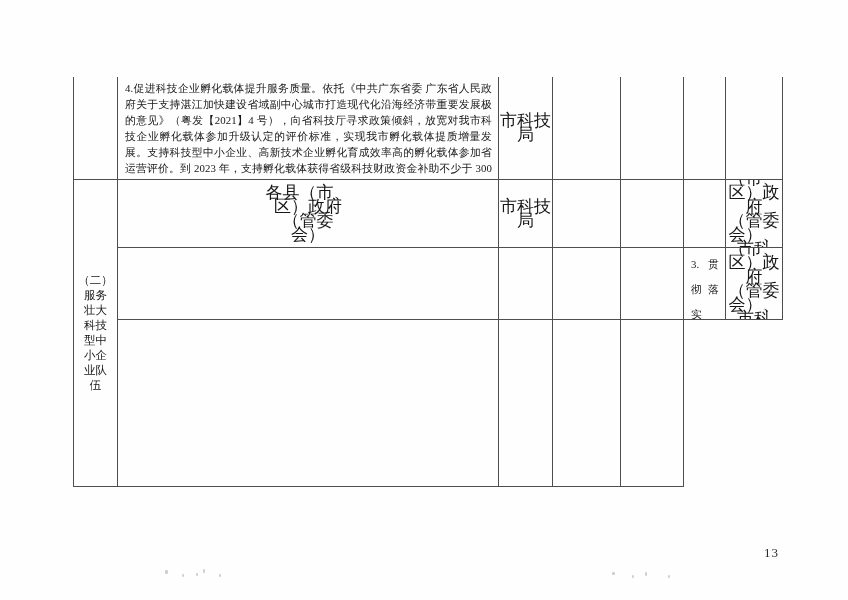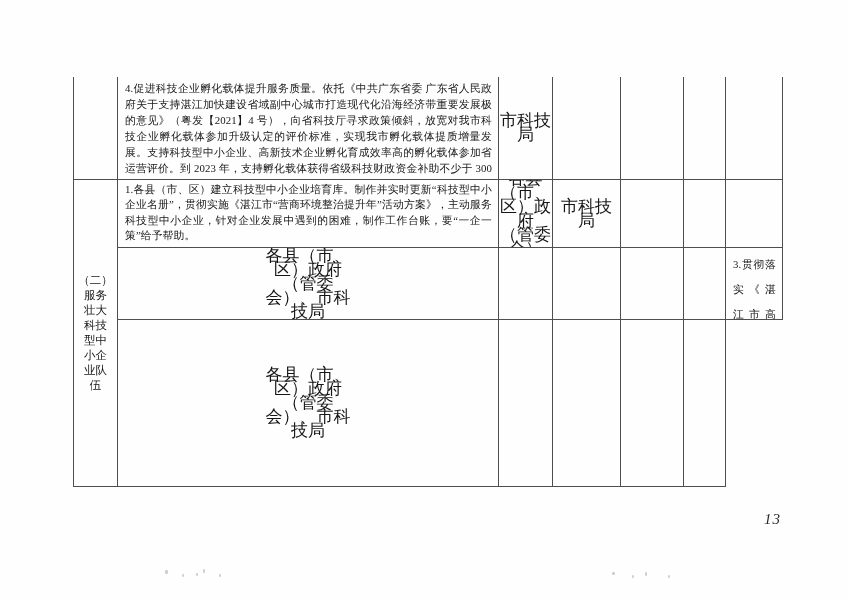--- a/index.html
+++ b/index.html
@@ -68,25 +68,24 @@
     font-size: 11.5px;
     line-height: 15px;
     white-space: pre-line;
     color: #161616;
   }
   .cat-merged { grid-column: 1; grid-row: 2 / span 3; }
   
   .page-number {
     position: absolute;
     left: 764px;
-    top: 511px;
-    font-size: 15px;
+    top: 545px;
+    font-size: 13px;
     color: #2a2a2a;
     letter-spacing: 1px;
-    font-style: italic;
   }
   
   .speck {
     position: absolute;
     background: rgba(90, 90, 95, 0.28);
     border-radius: 1px;
   }
 </style>
 </head>
 <body>
@@ -105,21 +104,20 @@
 
     <div class="cell category cat-merged">（二）
 服务
 壮大
 科技
 型中
 小企
 业队
 伍</div>
 
-    <div class="cell task lh-r2">1.各县（市、区）建立科技型中小企业培育库。制作并实时更新“科技型中小企业名册”，贯彻实施《湛江市“营商环境整治提升年”活动方案》，主动服务科技型中小企业，针对企业发展中遇到的困难，制作工作台账，要“一企一策”给予帮助。</div>
     <div class="cell unit">各县（市、
 区）政府
 （管委
 会）</div>
     <div class="cell unit">市科技局</div>
     <div class="cell"></div>
     <div class="cell"></div>
     <div class="cell"></div>
 
     <div class="cell unit">各县（市、

